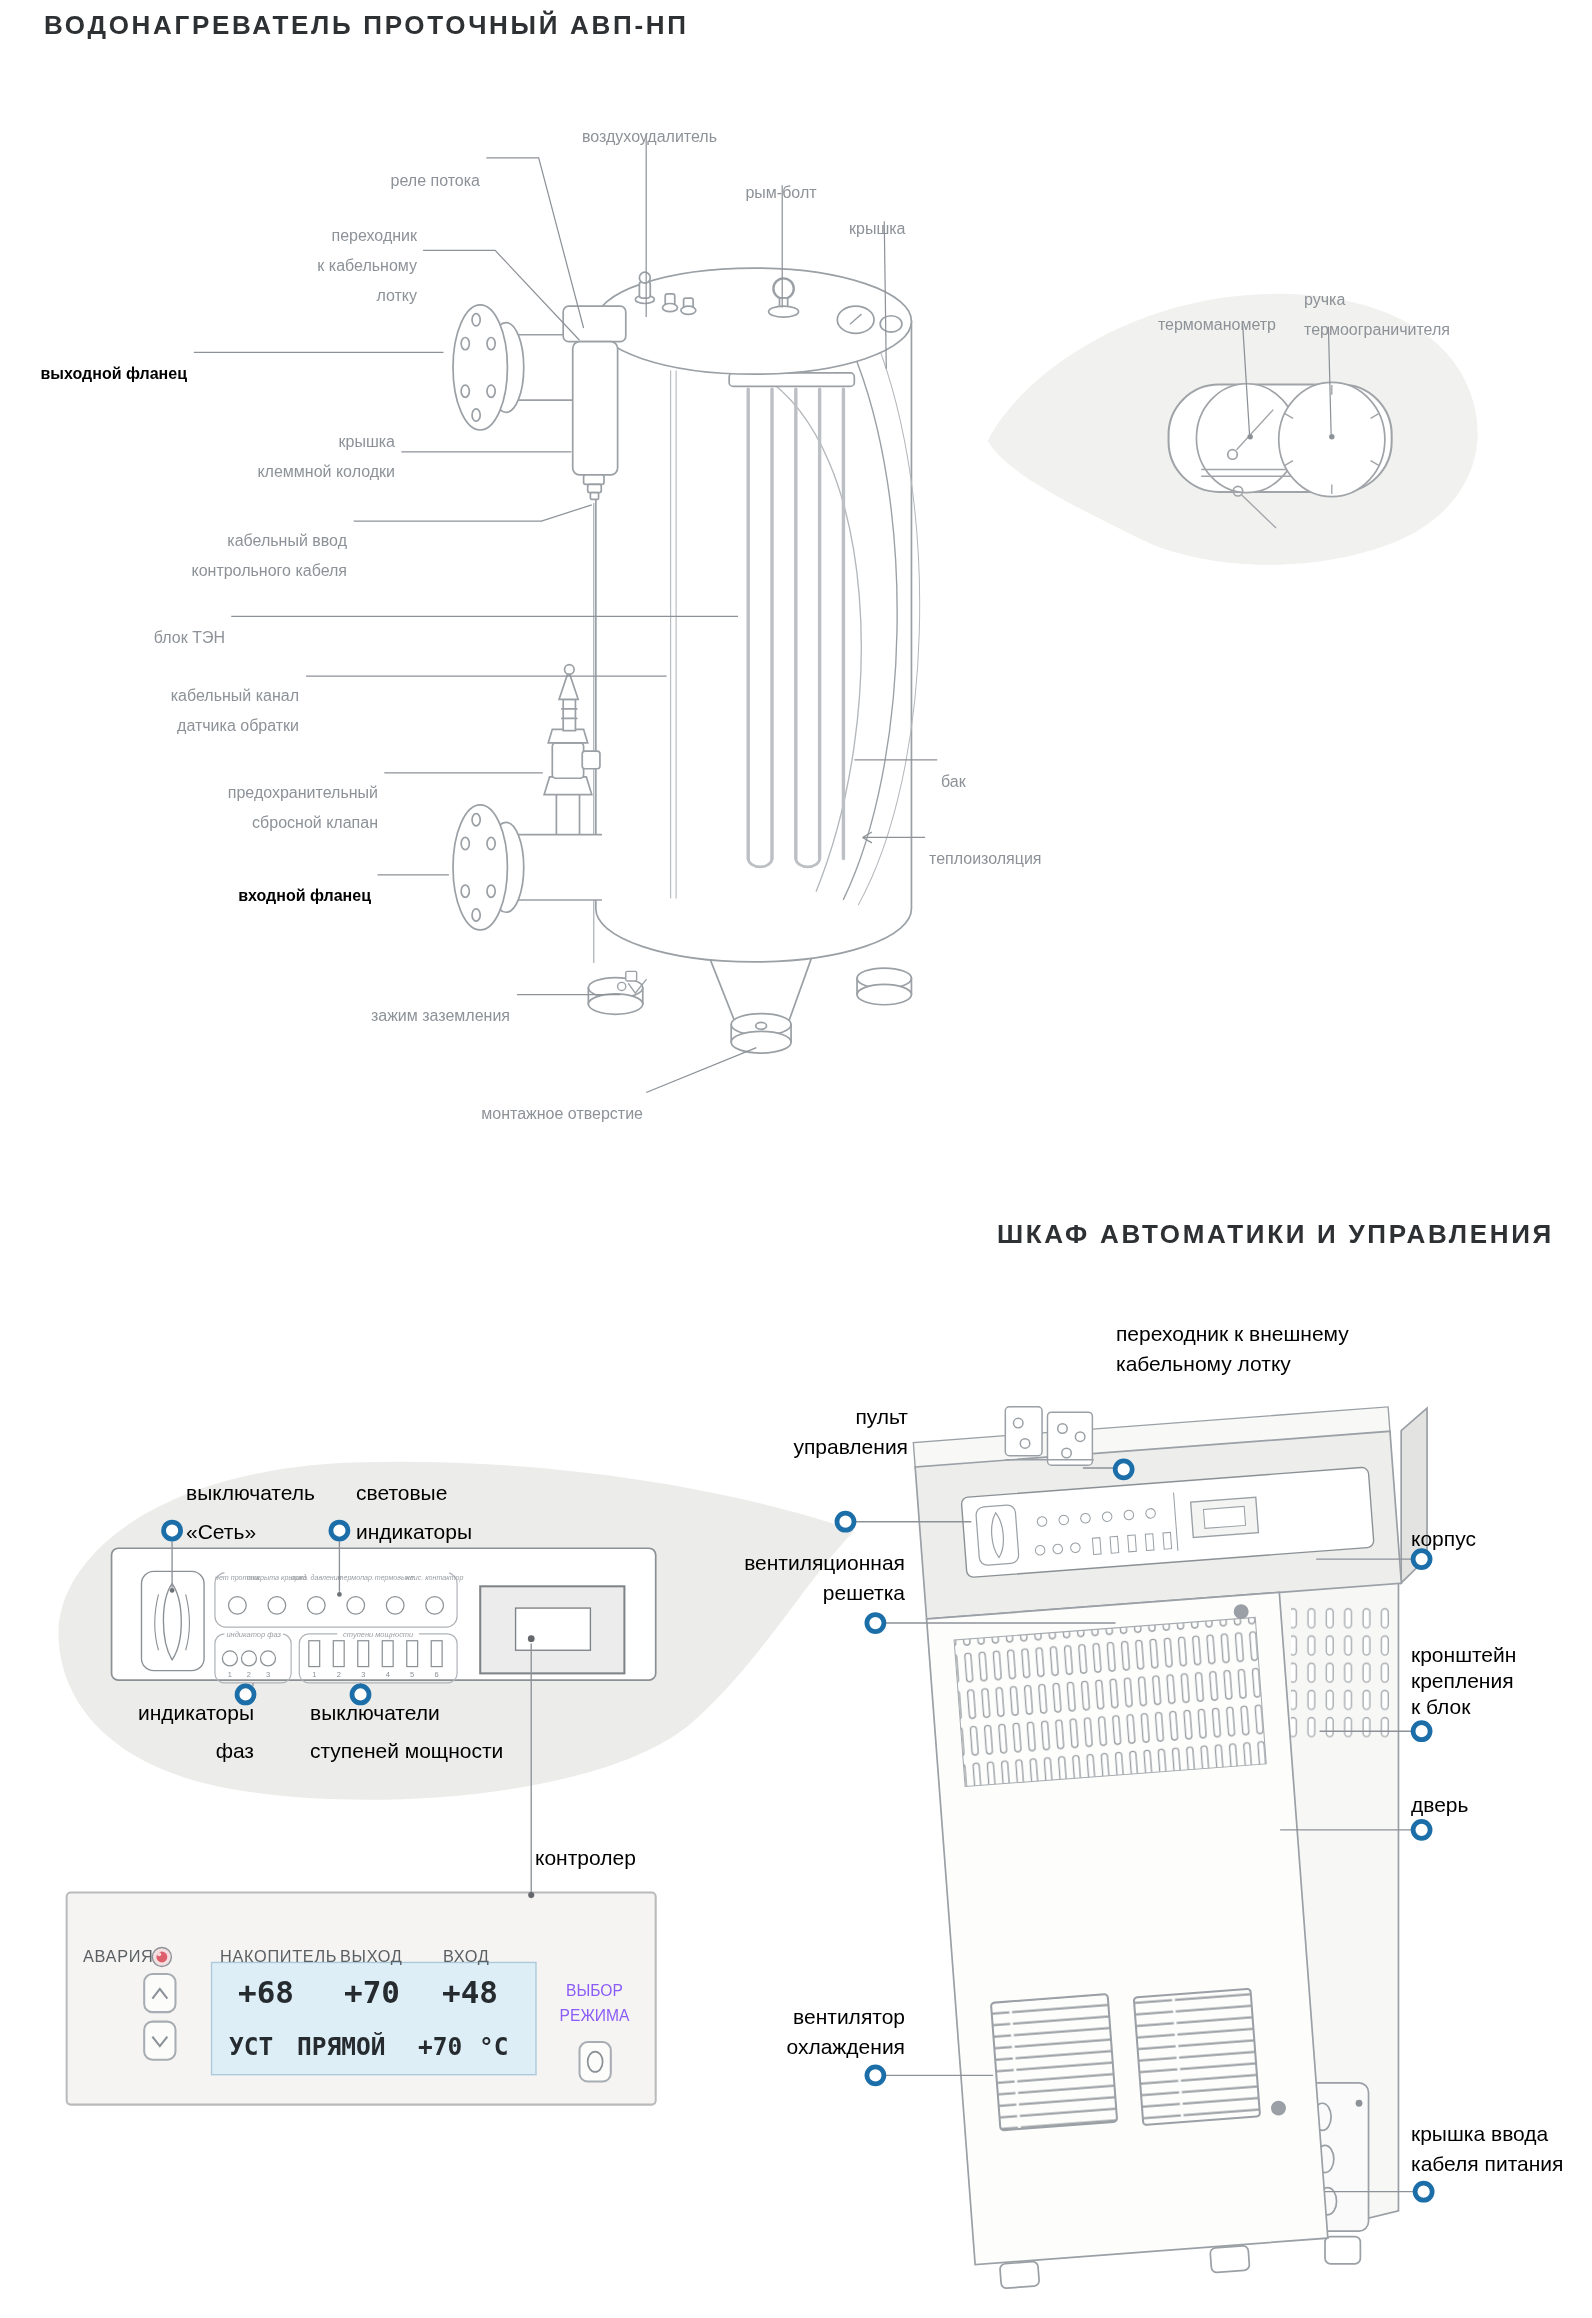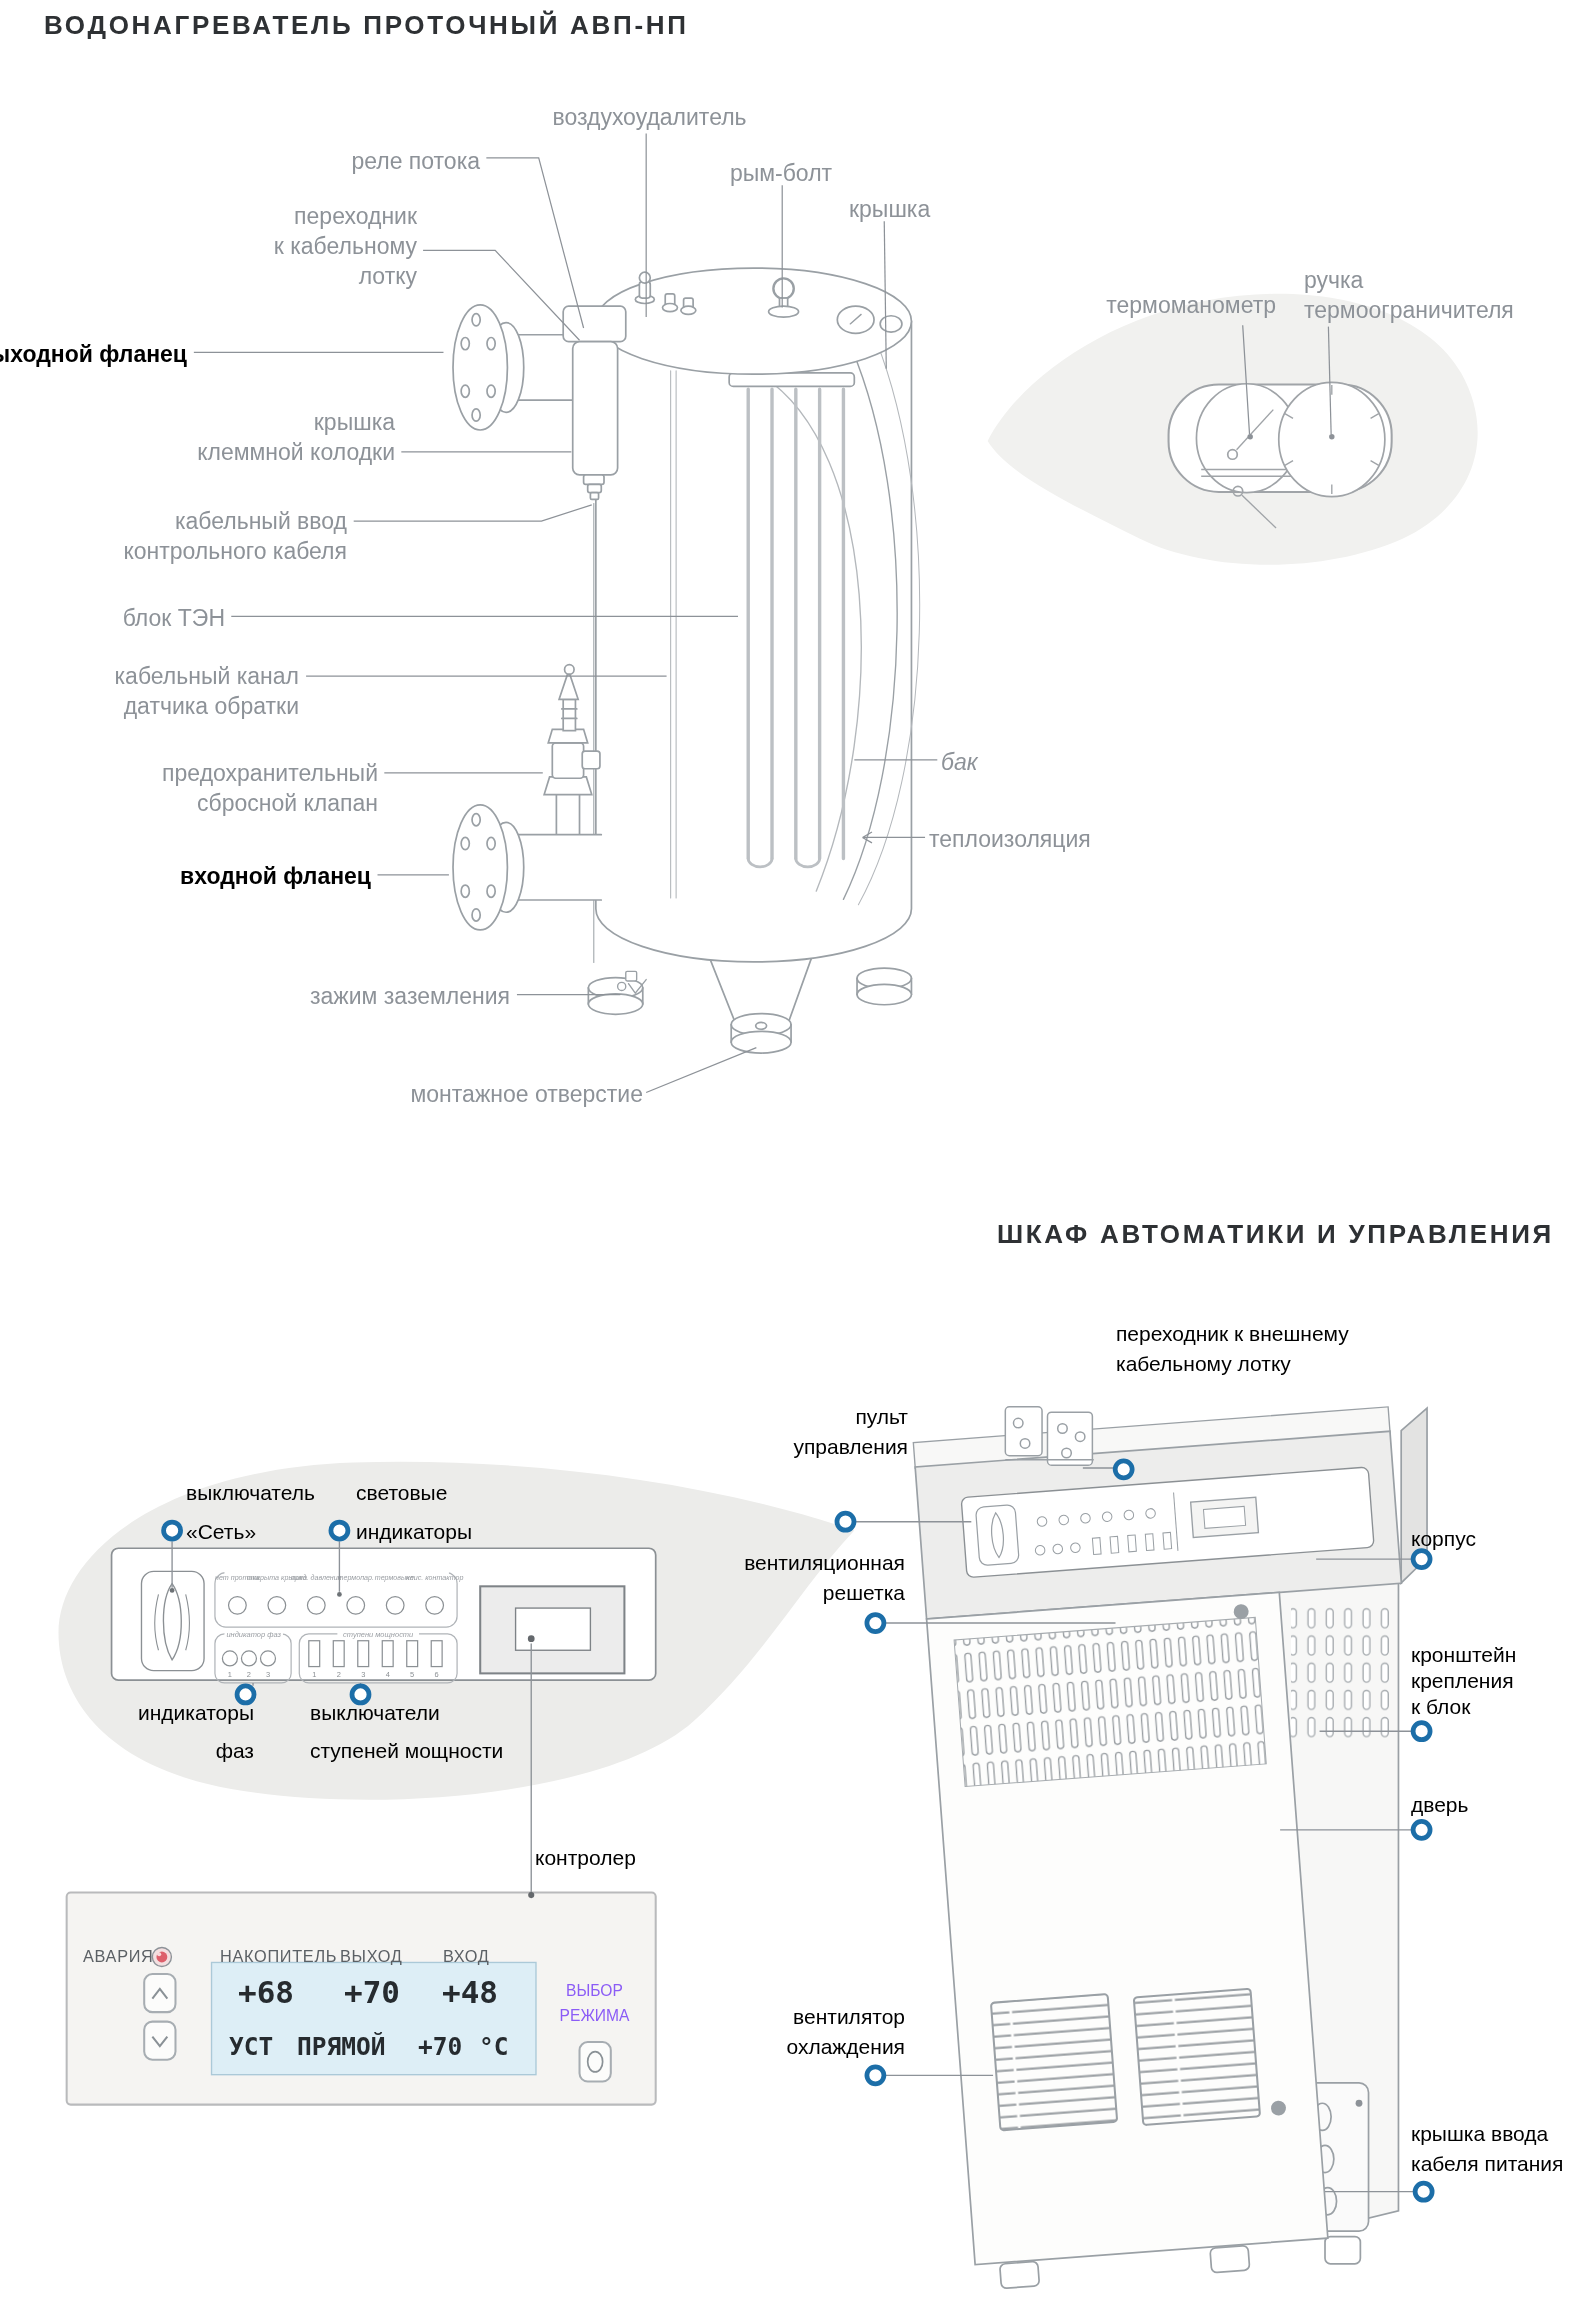--- a/index.html
+++ b/index.html
@@ -1,21 +1,21 @@
 <!DOCTYPE html>
 <html style="font-size:11px"><head>
 <meta charset="utf-8">
 <style>
   html,body{margin:0;padding:0;background:#fff;}
   #page{position:relative;width:1593px;height:2319px;background:#fff;overflow:hidden;
         font-family:"Liberation Sans",sans-serif;}
   #art{position:absolute;left:0;top:0;width:1593px;height:2319px;}
   .t{position:absolute;}
   .title{font-size:26px;font-weight:bold;letter-spacing:2.7px;color:#2e3134;white-space:nowrap;}
-  .s1{font-size:23px;line-height:30px;color:#8d9298;white-space:nowrap;}
+  .s1{font-size:16px;line-height:30px;color:#8d9298;white-space:nowrap;margin-top:20px;}
   .s1 span{display:block;}
   .s1.b{color:#000000;font-weight:bold;}
   .ra{text-align:right;}
   .ca{text-align:center;}
   .s2{font-size:21px;line-height:30px;color:#000000;white-space:nowrap;}
   .s2 span{display:block;}
   .lh38{line-height:26px;}
   .lh56{line-height:38px;}
   .lh58{line-height:39px;}
   .ctl{font-size:16.3px;letter-spacing:0.7px;color:#5b6065;white-space:nowrap;}
@@ -406,21 +406,21 @@
   <span>кабельный канал</span>
       <span>датчика обратки</span>
 </div>
 <div class="t s1 ra" style="right:1215px;top:758px;">
   <span>предохранительный</span>
       <span>сбросной клапан</span>
 </div>
 <div class="t s1 b ra" style="right:1222px;top:861px;">входной фланец</div>
 <div class="t s1 ra" style="right:1083px;top:981px;">зажим заземления</div>
 <div class="t s1 ra" style="right:950px;top:1079px;">монтажное отверстие</div>
-<div class="t s1" style="left:941px;top:747px;font-style:italic;">бак</div>
+<div class="t s1" style="left:941px;top:747px;">бак</div>
 <div class="t s1" style="left:929px;top:824px;">теплоизоляция</div>
 <div class="t s1" style="left:849px;top:194px;">крышка</div>
 <div class="t s1 ca" style="left:725px;top:158px;width:112px;">рым-болт</div>
 <div class="t s1 ra" style="right:317px;top:290px;">термоманометр</div>
 <div class="t s1" style="left:1304px;top:265px;">
   <span>ручка</span>
       <span>термоограничителя</span>
 </div>
 
 <div class="t title" style="right:39px;top:1219px;">ШКАФ АВТОМАТИКИ И УПРАВЛЕНИЯ</div>

